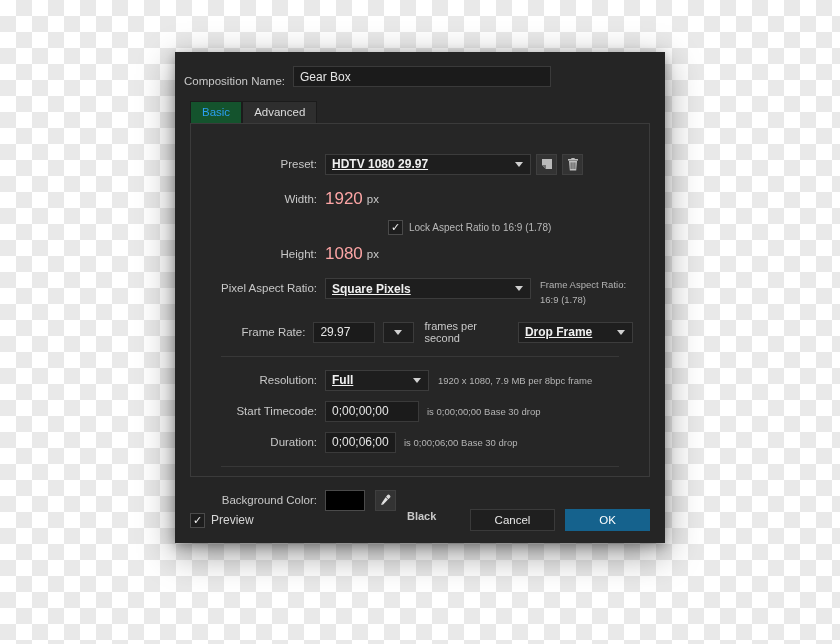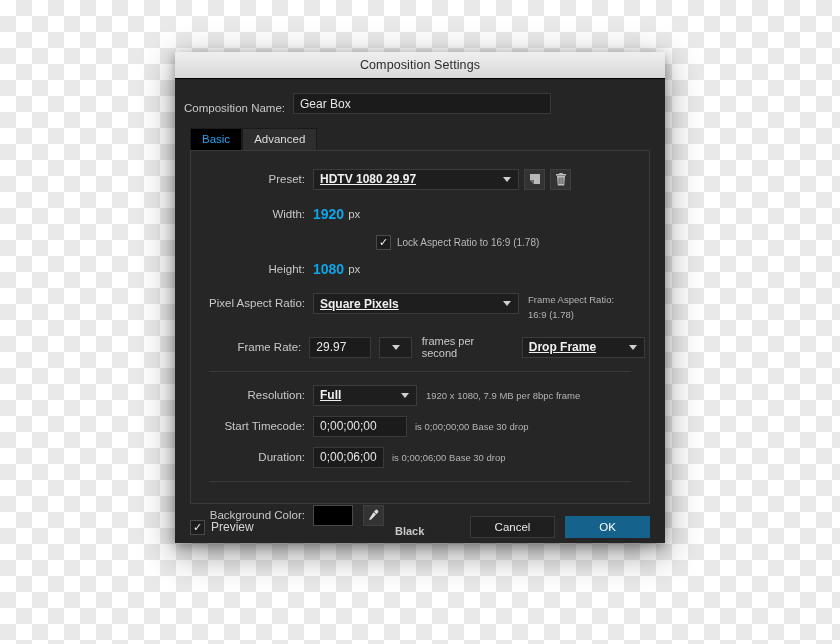--- a/index.html
+++ b/index.html
@@ -107,51 +107,51 @@
     font-size: 11.5px;
     color: #dcdcdc;
     background: #2e2e2e;
     cursor: default;
     border: 1px solid #1b1b1b;
     border-bottom: none;
     line-height: 14px;
   }
   .tab.active {
     color: #2b9ff0;
-    background: #000000;
+    background: #14532d;
   }
 
   
   .panel {
     margin: 0 15px 0 15px;
     border: 1px solid #3b3b3b;
     background: #262626;
     height: 354px;
     box-sizing: border-box;
-    padding: 4px;
+    padding: 16px;
   }
 
   .row {
     display: flex;
     align-items: center;
     min-height: 22px;
   }
   .lbl {
     width: 118px;
     text-align: right;
     font-size: 11.5px;
     color: #c8c8c8;
     padding-right: 8px;
     box-sizing: border-box;
     white-space: nowrap;
   }
   .val-blue {
-    color: #0ea5e9;
-    font-size: 14px;
-    font-weight: bold;
+    color: #fca5a5;
+    font-size: 17px;
+    font-weight: normal;
   }
   .unit {
     color: #c9c9c9;
     font-size: 11.5px;
     margin-left: 4px;
   }
   .static-txt {
     color: #c9c9c9;
     font-size: 11px;
   }
@@ -266,23 +266,20 @@
 
   .checkmark { font-size: 11px; }
 </style>
 </head>
 <body>
 
 <div id="backdrop"></div>
 
 <div id="dialog">
 
-  <div class="titlebar">
-    <span class="titlebar-title">Composition Settings</span>
-  </div>
 
   <div class="dialog-body">
 
     <div class="comp-name-row">
       <div class="lbl comp-name-label">Composition Name:</div>
       <input class="text-input comp-name-input" type="text" value="Gear Box" style="">
     </div>
 
     <div class="tabs">
       <div class="tab active">Basic</div>

